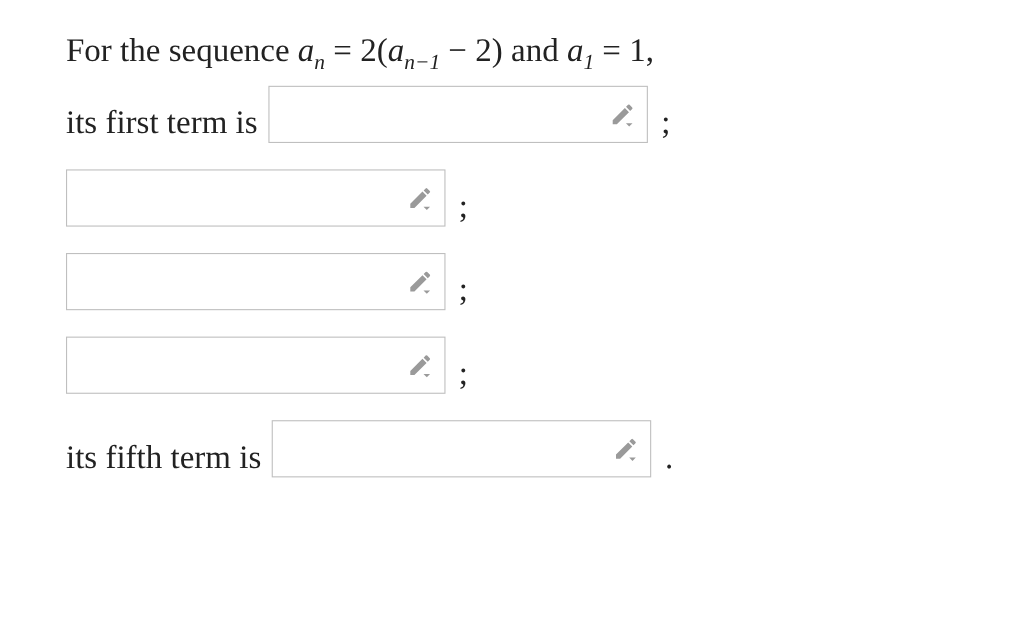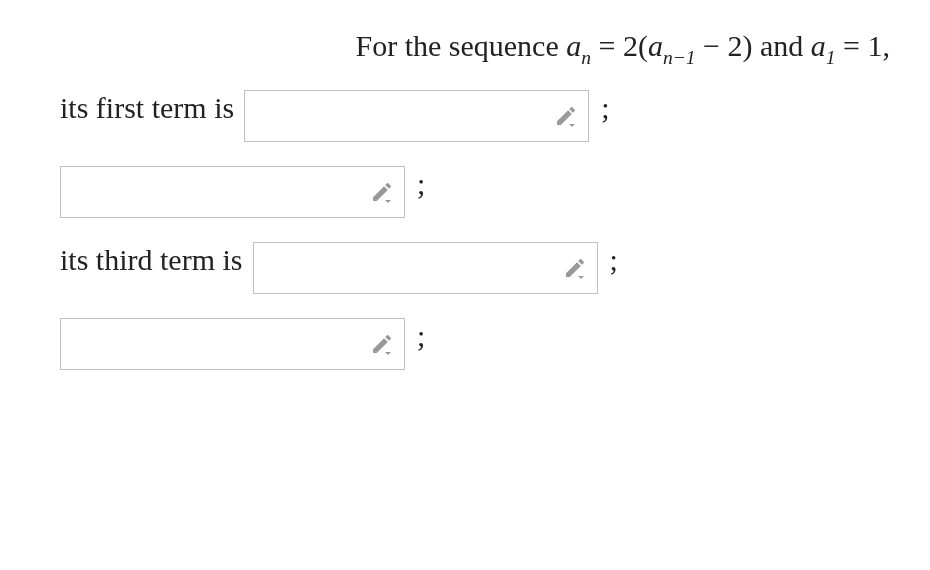--- a/index.html
+++ b/index.html
@@ -10,34 +10,33 @@
     background: #fff;
     font-family: Georgia, "Times New Roman", serif;
     color: #222;
   }
   .page {
     padding: 28px 40px 20px 60px;
     font-size: 30px;
     line-height: 1.2;
   }
   .prompt-line {
-    margin-bottom: 22px;
-    text-align: right;
+    margin-bottom: 10px;
   }
   .math-var { font-style: italic; }
   .math-sub {
     font-style: italic;
     font-size: 0.65em;
     vertical-align: sub;
     position: relative;
     top: 0.05em;
   }
   .row {
     display: flex;
-    align-items: flex-start;
+    align-items: flex-end;
     margin-bottom: 24px;
     gap: 10px;
   }
   .label {
     white-space: nowrap;
   }
   .answer-box {
     position: relative;
     height: 52px;
     border: 1px solid #bfbfbf;
@@ -107,21 +106,20 @@
         <svg viewBox="0 0 24 24">
             <path d="M3 17.25V21h3.75L17.81 9.94l-3.75-3.75L3 17.25zM20.71 7.04a1 1 0 0 0 0-1.41l-2.34-2.34a1 1 0 0 0-1.41 0l-1.83 1.83 3.75 3.75 1.83-1.83z"></path>
             <path d="M15 20l3 3 3-3h-6z"></path>
           </svg>
       </span>
     </span>
     <span class="punct">;</span>
   </div>
 
   <div class="row">
-    <span class="label">its third term is</span>
     <span class="answer-box" style="width:345px">
       <input type="text" class="answer-input" value="" style="">
       <span class="edit-icon">
         <svg viewBox="0 0 24 24">
             <path d="M3 17.25V21h3.75L17.81 9.94l-3.75-3.75L3 17.25zM20.71 7.04a1 1 0 0 0 0-1.41l-2.34-2.34a1 1 0 0 0-1.41 0l-1.83 1.83 3.75 3.75 1.83-1.83z"></path>
             <path d="M15 20l3 3 3-3h-6z"></path>
           </svg>
       </span>
     </span>
     <span class="punct">;</span>
@@ -133,14 +131,27 @@
       <span class="edit-icon">
         <svg viewBox="0 0 24 24">
             <path d="M3 17.25V21h3.75L17.81 9.94l-3.75-3.75L3 17.25zM20.71 7.04a1 1 0 0 0 0-1.41l-2.34-2.34a1 1 0 0 0-1.41 0l-1.83 1.83 3.75 3.75 1.83-1.83z"></path>
             <path d="M15 20l3 3 3-3h-6z"></path>
           </svg>
       </span>
     </span>
     <span class="punct">;</span>
   </div>
 
+  <div class="row">
+    <span class="label">its fifth term is</span>
+    <span class="answer-box" style="width:345px">
+      <input type="text" class="answer-input" value="" style="">
+      <span class="edit-icon">
+        <svg viewBox="0 0 24 24">
+            <path d="M3 17.25V21h3.75L17.81 9.94l-3.75-3.75L3 17.25zM20.71 7.04a1 1 0 0 0 0-1.41l-2.34-2.34a1 1 0 0 0-1.41 0l-1.83 1.83 3.75 3.75 1.83-1.83z"></path>
+            <path d="M15 20l3 3 3-3h-6z"></path>
+          </svg>
+      </span>
+    </span>
+    <span class="punct">.</span>
+  </div>
 
 </div>
 
 </body></html>

